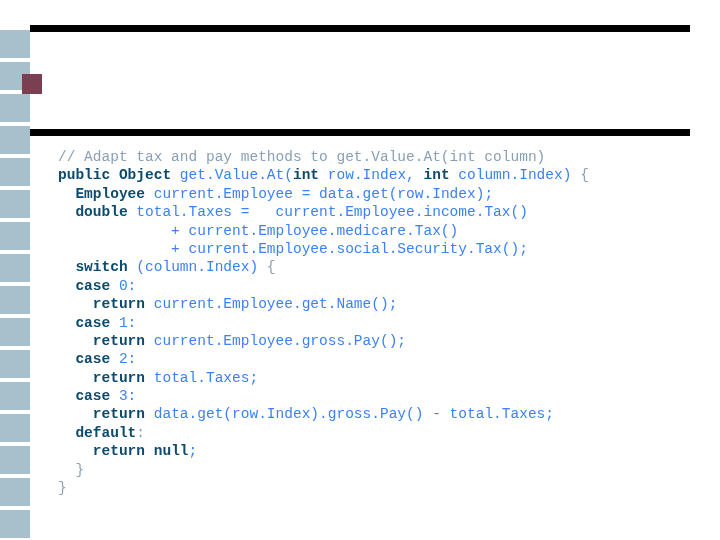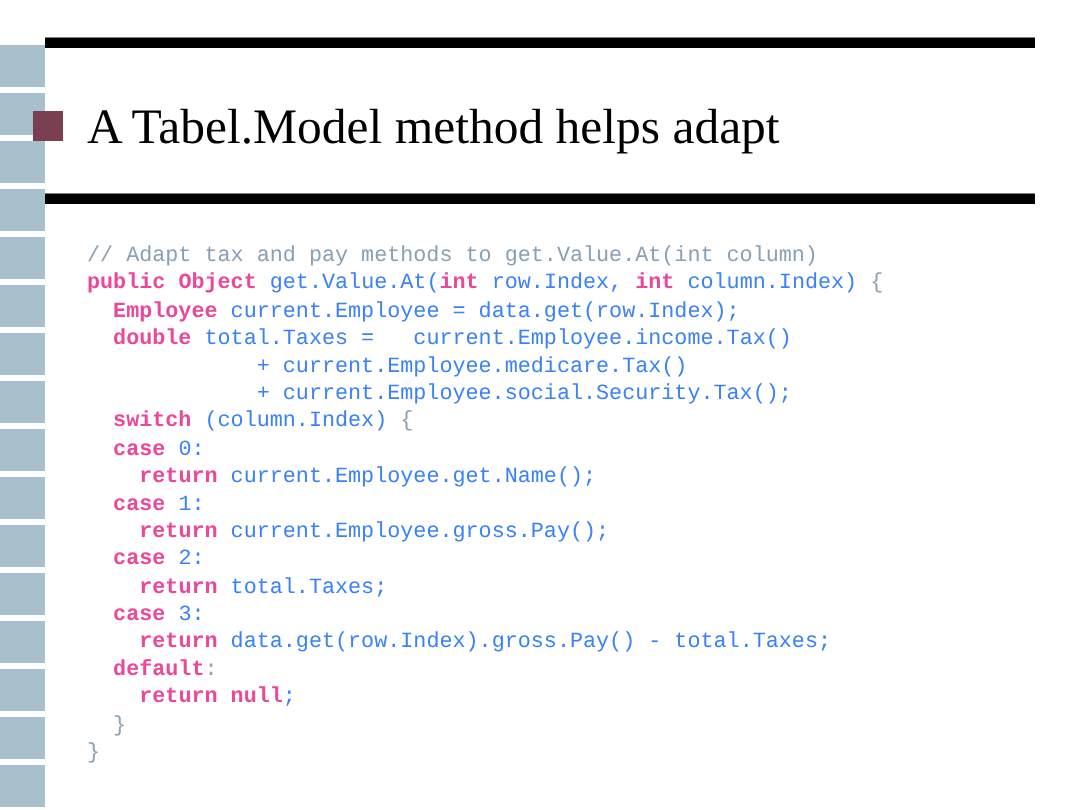--- a/index.html
+++ b/index.html
@@ -74,33 +74,33 @@
     font-size: 33px;
     line-height: 42px;
     color: #000000;
     white-space: nowrap;
   }
 
   
   .code-block {
     position: absolute;
     left: 58px;
-    top: 162px;
+    top: 148px;
     width: 640px;
     font-family: "Liberation Mono", monospace;
     font-size: 14.5px;
     line-height: 18.4px;
     color: #000000;
     white-space: pre;
   }
   .code-line {
     white-space: pre;
     height: 18.4px;
   }
-  .kw { color: #ec4899; font-weight: bold; }
+  .kw { color: #0c4a6e; font-weight: bold; }
   .cm { color: #8aa0b4; }
   .pl { color: #3b82f6; }
 </style>
 </head>
 <body>
 
 <div class="slide">
 
   <div class="left-stripe">
       <div class="seg" style="top: 30px; height: 28px; background: rgb(168, 192, 204);"></div>
@@ -118,19 +118,18 @@
       <div class="seg" style="top: 414px; height: 28px; background: rgb(168, 192, 204);"></div>
       <div class="seg" style="top: 446px; height: 28px; background: rgb(168, 192, 204);"></div>
       <div class="seg" style="top: 478px; height: 28px; background: rgb(168, 192, 204);"></div>
       <div class="seg" style="top: 510px; height: 28px; background: rgb(168, 192, 204);"></div>
     </div>
 
   <div class="top-bar-dark"></div>
 
   <div class="title-bullet"></div>
 
-  <div class="slide-title">A Tabel.Model method helps adapt</div>
 
   <div class="title-underline"></div>
 
   <div class="code-block"><div class="code-line"><span class="cm">// Adapt tax and pay methods to get.Value.At(int column)</span></div><div class="code-line"><span class="kw">public</span><span class="pl"> </span><span class="kw">Object</span><span class="pl"> get.Value.At(</span><span class="kw">int</span><span class="pl"> row.Index, </span><span class="kw">int</span><span class="pl"> column.Index) </span><span class="cm">{</span></div><div class="code-line"><span class="pl">  </span><span class="kw">Employee</span><span class="pl"> current.Employee = data.get(row.Index);</span></div><div class="code-line"><span class="pl">  </span><span class="kw">double</span><span class="pl"> total.Taxes =   current.Employee.income.Tax()</span></div><div class="code-line"><span class="pl">             + current.Employee.medicare.Tax()</span></div><div class="code-line"><span class="pl">             + current.Employee.social.Security.Tax();</span></div><div class="code-line"><span class="pl">  </span><span class="kw">switch</span><span class="pl"> (column.Index) </span><span class="cm">{</span></div><div class="code-line"><span class="pl">  </span><span class="kw">case</span><span class="pl"> 0:</span></div><div class="code-line"><span class="pl">    </span><span class="kw">return</span><span class="pl"> current.Employee.get.Name();</span></div><div class="code-line"><span class="pl">  </span><span class="kw">case</span><span class="pl"> 1:</span></div><div class="code-line"><span class="pl">    </span><span class="kw">return</span><span class="pl"> current.Employee.gross.Pay();</span></div><div class="code-line"><span class="pl">  </span><span class="kw">case</span><span class="pl"> 2:</span></div><div class="code-line"><span class="pl">    </span><span class="kw">return</span><span class="pl"> total.Taxes;</span></div><div class="code-line"><span class="pl">  </span><span class="kw">case</span><span class="pl"> 3:</span></div><div class="code-line"><span class="pl">    </span><span class="kw">return</span><span class="pl"> data.get(row.Index).gross.Pay() - total.Taxes;</span></div><div class="code-line"><span class="pl">  </span><span class="kw">default</span><span class="cm">:</span></div><div class="code-line"><span class="pl">    </span><span class="kw">return</span><span class="pl"> </span><span class="kw">null</span><span class="pl">;</span></div><div class="code-line"><span class="pl">  </span><span class="cm">}</span></div><div class="code-line"><span class="cm">}</span></div></div>
 
 </div>
 
 </body></html>

